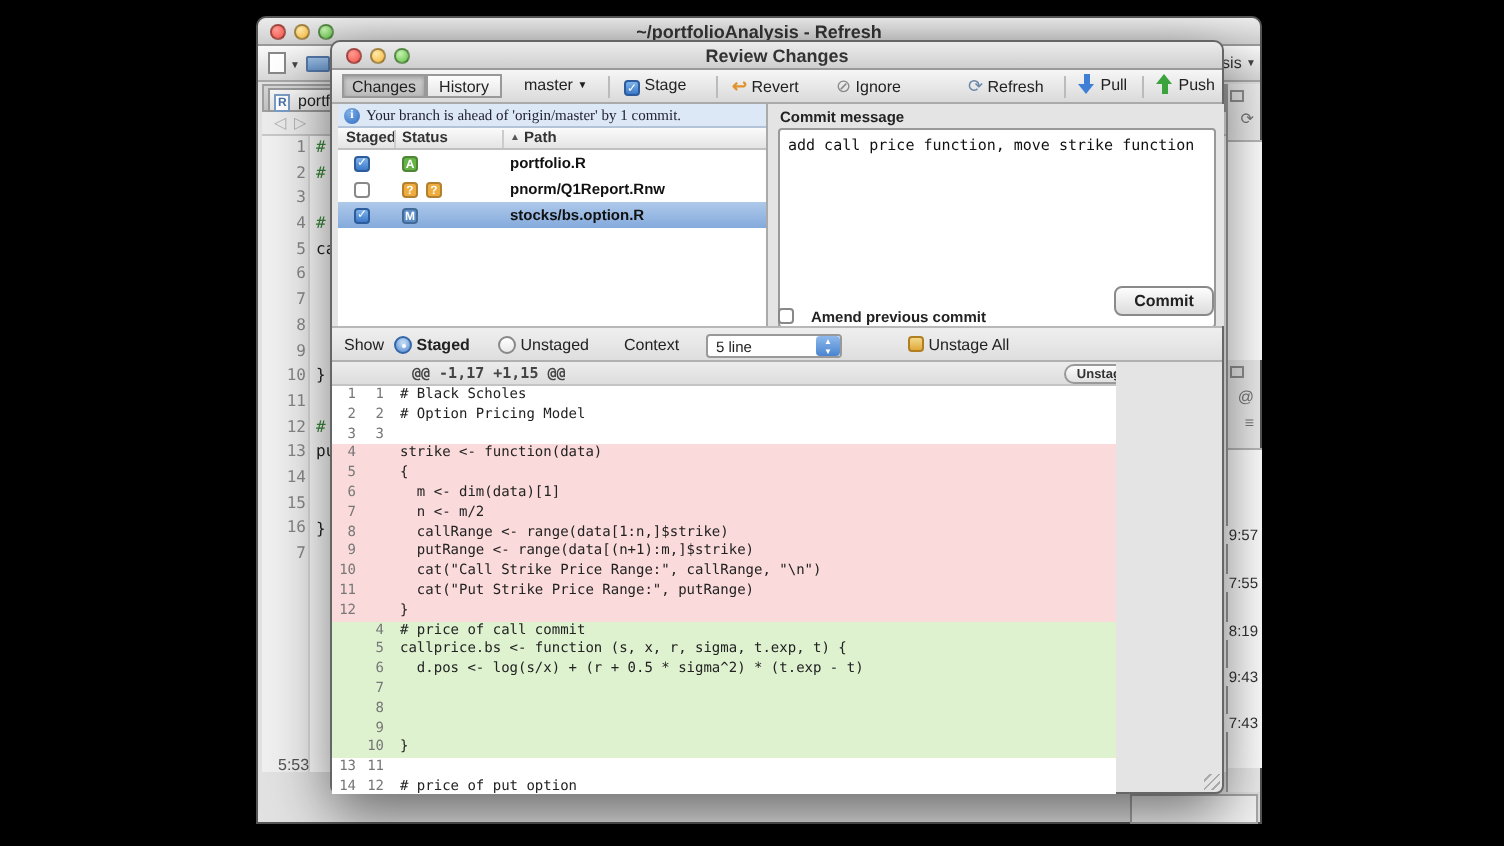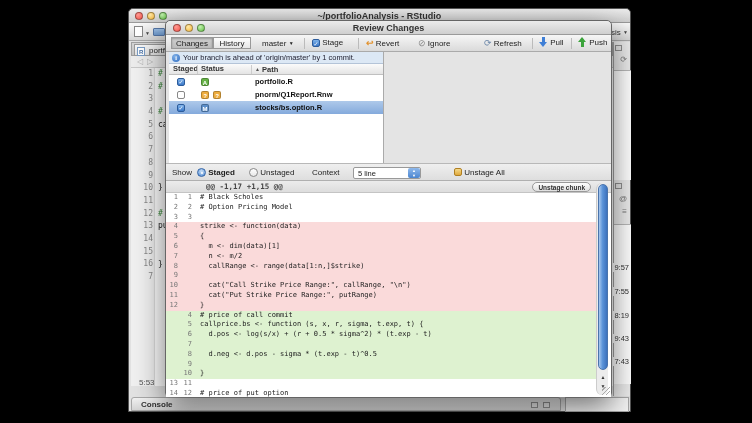--- a/index.html
+++ b/index.html
@@ -107,21 +107,21 @@
 
   
   #files-panel { left:3px; top:31px; width:215px; height:111px; background:#fff;
     border-right:1px solid #aaa; overflow:hidden; }
   #info-bar { left:0; top:0; width:215px; height:12px; background:#dce8f5;
     border-bottom:1px solid #b4c4d8; }
   .info-ic { left:3px; top:2px; width:8px; height:8px; border-radius:50%;
     background:radial-gradient(circle at 35% 30%, #7fb0e8, #2f6cc0);
     color:#fff; font-size:6px; font-weight:bold; text-align:center; line-height:8px;
     font-family:"Liberation Serif",serif; }
-  #info-text { left:14px; top:0; font-size:7.5px; color:#223; line-height:12px; white-space:nowrap; }
+  #info-text { left:14px; top:0; font-size:7.5px; color:#223; line-height:12px; white-space:nowrap;font-family:Liberation Serif, serif; }
   #ftable-header { left:0; top:12px; width:215px; height:11px;
     background:linear-gradient(#fbfbfb,#e4e4e4); border-bottom:1px solid #c0c0c0;
     font-size:7.5px; font-weight:bold; color:#333; }
   .fcol { top:0; line-height:10px; }
   .fcol-sep { top:1px; width:1px; height:9px; background:#ccc; }
   .sort-ic { font-size:5px; color:#555; vertical-align:1px; }
   .frow { position:absolute; left:0; width:215px; height:13px; }
   .frow.selected { background:linear-gradient(#aec9ea,#84aadc); }
   .fcheck { position:absolute; left:8px; top:2.5px; width:8px; height:8px;
     border:1px solid #888; border-radius:2px; background:#fff; }
@@ -162,21 +162,21 @@
   #ctx-select { left:187px; top:3px; width:68px; height:12px; background:#fff;
     border:1px solid #999; border-radius:2px; font-size:7.5px; line-height:11px; }
   #ctx-select .val { margin-left:4px; }
   #ctx-stepper { position:absolute; right:0px; top:0px; width:12px; height:10px;
     background:linear-gradient(#8fb9ec,#4a85d0); border-radius:2px; color:#fff;
     font-size:4px; text-align:center; line-height:5px; }
   .unstage-ic { display:inline-block; width:8px; height:8px; border-radius:2px;
     background:linear-gradient(#f4d98a,#e0a93c); border:1px solid #b07f22; vertical-align:-1px; }
 
   
-  #diff-pane { left:0; top:160px; width:445px; height:216px; background:#fff; overflow:hidden; }
+  #diff-pane { left:0; top:160px; width:392px; height:216px; background:#fff; overflow:hidden; }
   #chunk-bar { left:0; top:0; width:445px; height:12px; background:linear-gradient(#ececec,#ddd);
     border-bottom:1px solid #c4c4c4; }
   #chunk-text { left:40px; font-family:"DejaVu Sans Mono",monospace; font-size:7.5px;
     font-weight:bold; color:#444; line-height:11px; }
   #unstage-chunk-btn { right:20px; top:1px; height:10px; padding:0 5px;
     background:linear-gradient(#fdfdfd,#e0e0e0); border:1px solid #999;
     border-radius:5px; font-size:6.5px; font-weight:bold; color:#333; line-height:9px; }
   #diff-rows { left:0; top:12px; width:434px; }
   .drow { display:flex; height:9.8px; font-family:"DejaVu Sans Mono",monospace;
     font-size:7px; line-height:9.8px; }
@@ -196,21 +196,21 @@
     background:repeating-linear-gradient(135deg,transparent 0 2px,#aaa 2px 3px); }
 </style>
 </head>
 <body>
 
 <div id="main-window" class="abs">
   <div class="titlebar abs">
     <div class="tl red abs" style="left:6px"></div>
     <div class="tl yellow abs" style="left:18px"></div>
     <div class="tl green abs" style="left:30px"></div>
-    <div class="title-text abs">~/portfolioAnalysis - RStudio</div>
+    <div class="title-text abs">~/portfolioAnalysis - Refresh</div>
   </div>
 
   <div id="main-toolbar" class="abs">
     <div class="doc-icon abs"></div>
     <div class="doc-caret abs">▼</div>
     <div class="folder-icon abs"></div>
     <div id="project-btn" class="abs">
       <span>nalysis</span>
       <span class="caret">▼</span>
     </div>
@@ -287,25 +287,20 @@
         <span class="gut-code comment" style="top: 38.1px;">#</span>
         <span class="gut-code" style="top: 50.8px;">ca</span>
         <span class="gut-code" style="top: 114.3px;">}</span>
         <span class="gut-code comment" style="top: 139.7px;">#</span>
         <span class="gut-code" style="top: 152.4px;">pu</span>
         <span class="gut-code" style="top: 190.5px;">}</span>
       </div>
   </div>
   <div id="editor-status" class="abs">5:53</div>
 
-  <div id="console-header" class="abs">
-    <span class="lbl abs">Console</span>
-    <span class="winbtn abs" style="right:22px"></span>
-    <span class="winbtn abs" style="right:10px"></span>
-  </div>
   <div id="bottom-right-pane" class="abs"></div>
 
   <div id="right-sliver" class="abs">
     <span class="winbtn abs" style="right:8px; top:3px"></span>
     <span class="sliver-ic abs" style="top:13px">⟳</span>
     <div id="sliver-body1" class="abs"></div>
     <span class="winbtn abs" style="right:8px; top:141px"></span>
     <span class="sliver-ic abs" style="top:152px">@</span>
     <span class="sliver-ic abs" style="top:165px">≡</span>
     <div id="sliver-body2" class="abs">
@@ -393,20 +388,29 @@
           <span class="fpath">pnorm/Q1Report.Rnw</span>
         </div>
         <div class="frow selected" style="top: 49px;">
           <span class="fcheck on">✓</span>
           <span class="badge" style="left: 32px; background: rgb(91, 142, 201);">M</span>
           <span class="fpath">stocks/bs.option.R</span>
         </div>
       </div>
   </div>
 
+  <div id="commit-panel" class="abs">
+    <div id="commit-label" class="abs">Commit message</div>
+    <div id="commit-box" class="abs">add call price function, move strike function</div>
+    <div id="amend-row" class="abs">
+      <span class="sq-check"></span>
+      <span id="amend-label">Amend previous commit</span>
+    </div>
+    <div id="commit-btn" class="abs">Commit</div>
+  </div>
 
   <div id="show-bar" class="abs">
     <span class="abs" style="left:6px; top:4px">Show</span>
     <span class="abs" style="left:31px; top:4px">
       <span class="radio on"></span>
       <span style="font-weight:bold">Staged</span>
     </span>
     <span class="abs" style="left:83px; top:4px">
       <span class="radio"></span>
       <span>Unstaged</span>
@@ -464,20 +468,21 @@
           <span class="dtext">  n &lt;- m/2</span>
         </div>
         <div class="drow del">
           <span class="gold">8</span>
           <span class="gnew"></span>
           <span class="dtext">  callRange &lt;- range(data[1:n,]$strike)</span>
         </div>
         <div class="drow del">
           <span class="gold">9</span>
           <span class="gnew"></span>
+          <span class="dtext">  putRange &lt;- range(data[(n+1):m,]$strike)</span>
         </div>
         <div class="drow del">
           <span class="gold">10</span>
           <span class="gnew"></span>
           <span class="dtext">  cat("Call Strike Price Range:", callRange, "\n")</span>
         </div>
         <div class="drow del">
           <span class="gold">11</span>
           <span class="gnew"></span>
           <span class="dtext">  cat("Put Strike Price Range:", putRange)</span>
@@ -502,21 +507,20 @@
           <span class="gnew">6</span>
           <span class="dtext">  d.pos &lt;- log(s/x) + (r + 0.5 * sigma^2) * (t.exp - t)</span>
         </div>
         <div class="drow add">
           <span class="gold"></span>
           <span class="gnew">7</span>
         </div>
         <div class="drow add">
           <span class="gold"></span>
           <span class="gnew">8</span>
-          <span class="dtext">  d.neg &lt;- d.pos - sigma * (t.exp - t)^0.5</span>
         </div>
         <div class="drow add">
           <span class="gold"></span>
           <span class="gnew">9</span>
         </div>
         <div class="drow add">
           <span class="gold"></span>
           <span class="gnew">10</span>
           <span class="dtext">}</span>
         </div>

